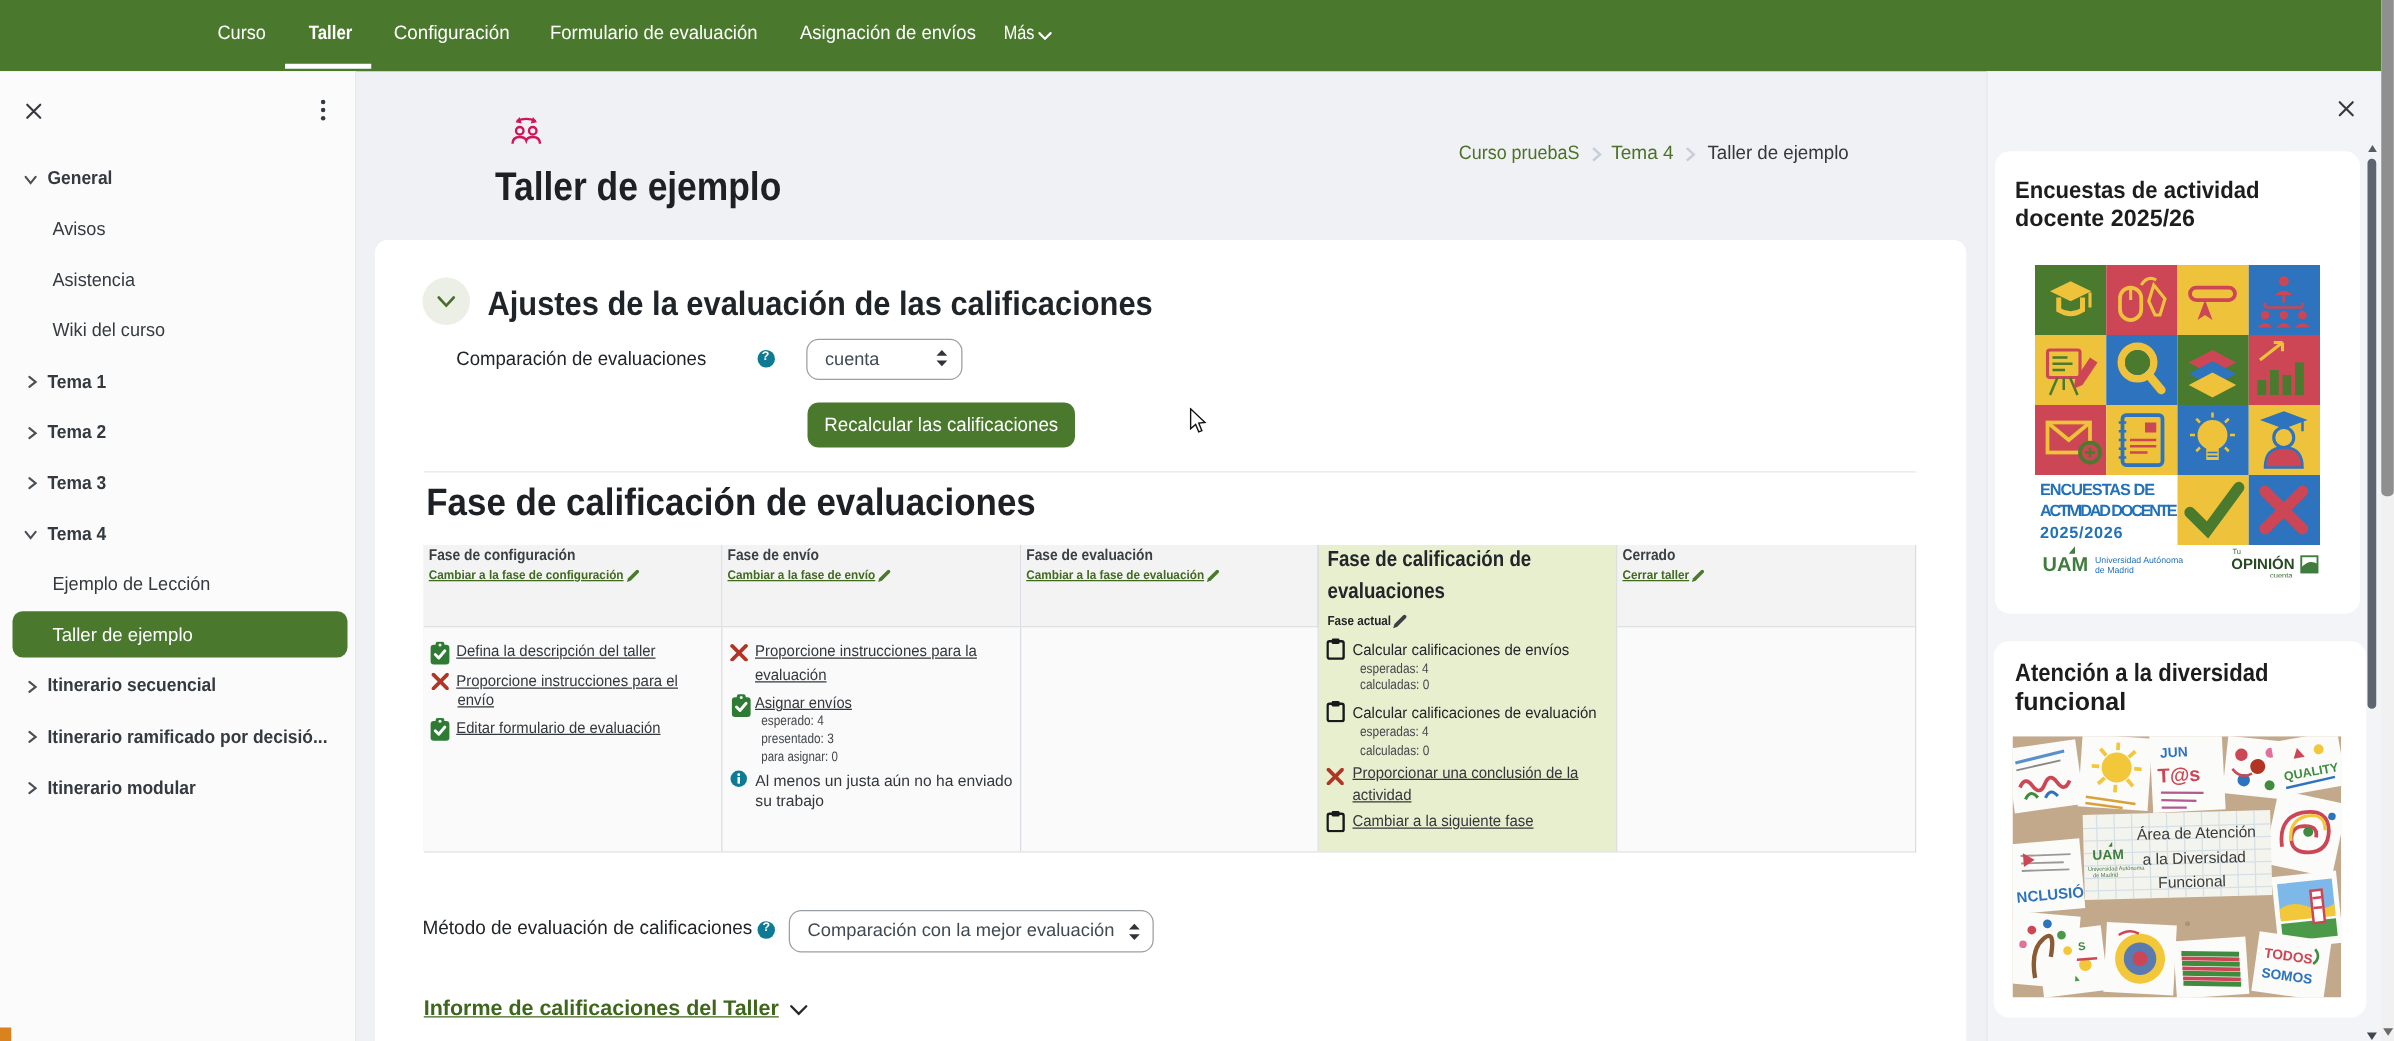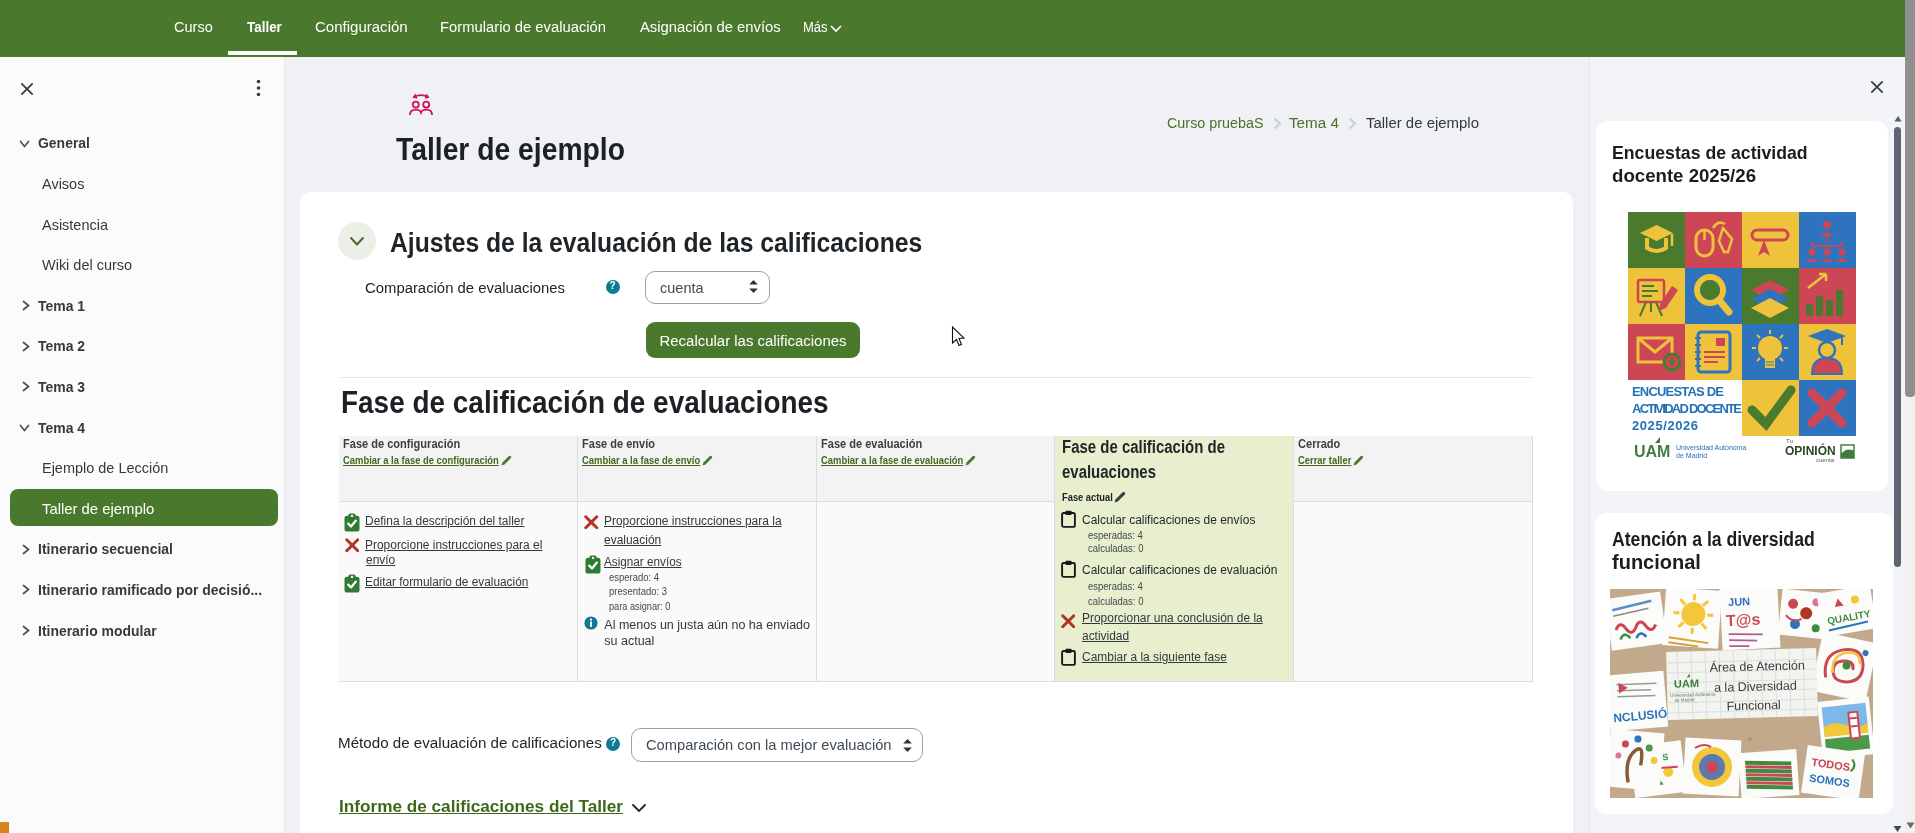--- a/index.html
+++ b/index.html
@@ -174,21 +174,21 @@
 <div class="abs" style="left:604.3px;top:555.4px;font-size:12.5px;color:#33383d;text-decoration:underline;transform:scaleX(0.938);transform-origin:left top;white-space:nowrap;">Asignar envíos</div>
 <div class="abs" style="left:608.8px;top:570.5px;font-size:11px;color:#44484c;transform:scaleX(0.86);transform-origin:left top;white-space:nowrap;">esperado: 4</div>
 <div class="abs" style="left:608.8px;top:585.2px;font-size:11px;color:#44484c;transform:scaleX(0.862);transform-origin:left top;white-space:nowrap;">presentado: 3</div>
 <div class="abs" style="left:608.8px;top:599.9px;font-size:11px;color:#44484c;transform:scaleX(0.835);transform-origin:left top;white-space:nowrap;">para asignar: 0</div>
 <svg class="abs" style="left:584px;top:616px;" width="14" height="14" viewBox="0 0 14 14">
     <circle cx="7" cy="7" r="6.6" fill="#0e7b94"></circle>
     <rect x="6" y="5.6" width="2" height="5.3" fill="#fff"></rect>
     <circle cx="7" cy="3.7" r="1.15" fill="#fff"></circle>
   </svg>
 <div class="abs" style="left:604.3px;top:617.5px;font-size:12.5px;color:#33383d;white-space:nowrap;">Al menos un justa aún no ha enviado</div>
-<div class="abs" style="left:604.3px;top:634.4px;font-size:12.5px;color:#33383d;white-space:nowrap;">su actual</div>
+<div class="abs" style="left:604.3px;top:634.4px;font-size:12.5px;color:#33383d;white-space:nowrap;">su trabajo</div>
 <svg class="abs" style="left:1061px;top:510px;" width="15" height="18" viewBox="0 0 15 18">
     <rect x="1.1" y="3" width="12.8" height="13.9" rx="1.6" fill="none" stroke="#17191b" stroke-width="1.9"></rect>
     <rect x="4.4" y="0.7" width="6.2" height="4.4" rx="1" fill="#17191b"></rect>
   </svg>
 <div class="abs" style="left:1081.8px;top:513.0px;font-size:12.5px;color:#22262a;transform:scaleX(0.956);transform-origin:left top;white-space:nowrap;">Calcular calificaciones de envíos</div>
 <div class="abs" style="left:1087.8px;top:528.5px;font-size:11px;color:#44484c;transform:scaleX(0.863);transform-origin:left top;white-space:nowrap;">esperadas: 4</div>
 <div class="abs" style="left:1087.8px;top:541.7px;font-size:11px;color:#44484c;transform:scaleX(0.863);transform-origin:left top;white-space:nowrap;">calculadas: 0</div>
 <svg class="abs" style="left:1061px;top:559.5px;" width="15" height="18" viewBox="0 0 15 18">
     <rect x="1.1" y="3" width="12.8" height="13.9" rx="1.6" fill="none" stroke="#17191b" stroke-width="1.9"></rect>
     <rect x="4.4" y="0.7" width="6.2" height="4.4" rx="1" fill="#17191b"></rect>

